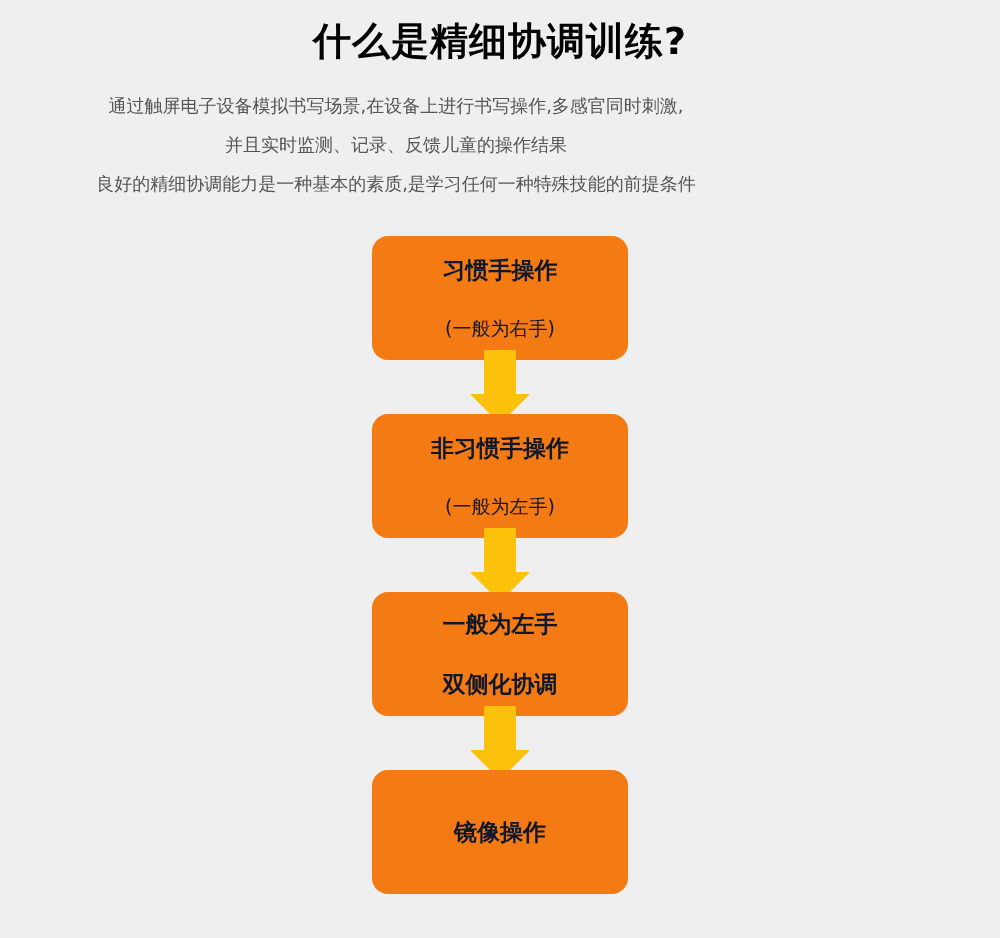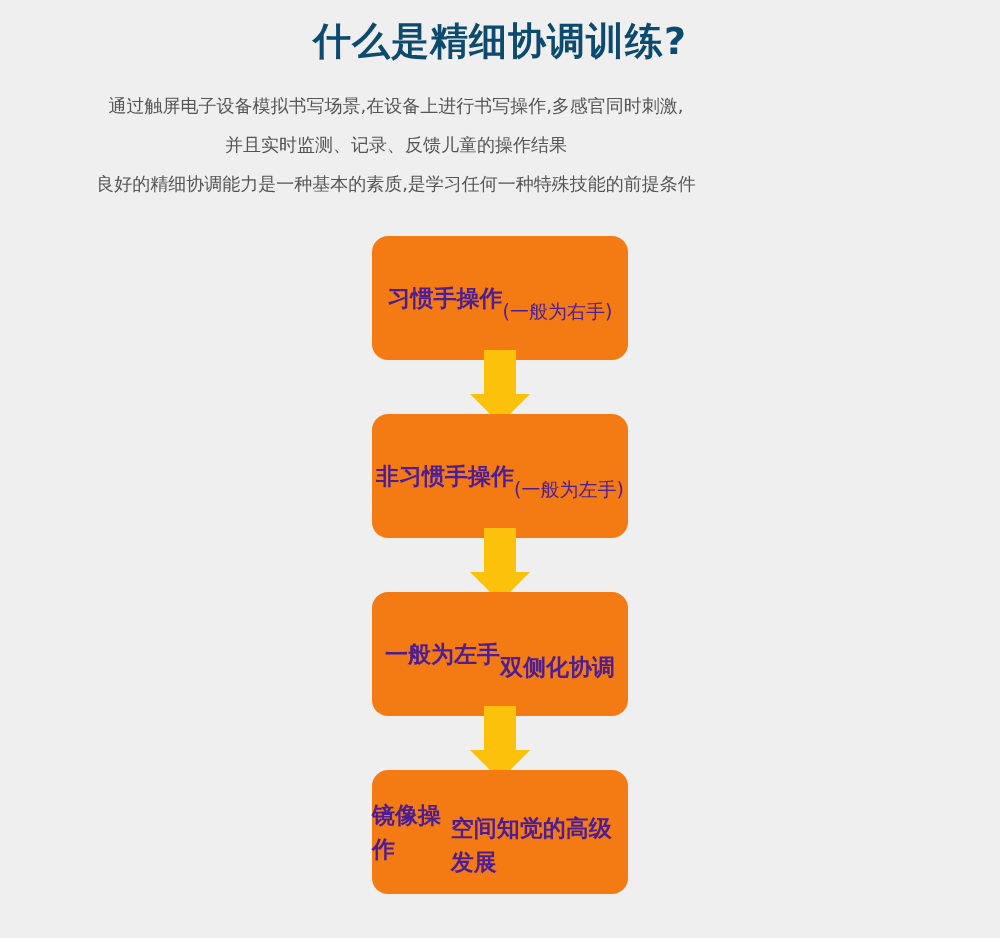--- a/index.html
+++ b/index.html
@@ -1,23 +1,23 @@
 <!DOCTYPE html>
 <html><head>
 <meta charset="utf-8">
 <style>
   html, body { margin:0; padding:0; }
   body { width:1000px; height:938px; background:#efefef; position:relative; overflow:hidden;
          font-family:"DejaVu Sans","Liberation Sans",sans-serif; }
   .title { position:absolute; top:16px; left:0; width:1000px; text-align:center;
-           font-size:38px; font-weight:bold; color:#0c4a6e; letter-spacing:1px; }
+           font-size:38px; font-weight:bold; color:#000000; letter-spacing:1px; }
   .desc { position:absolute; left:0; width:792px; text-align:center; font-size:18px; color:#555; }
   .box { position:absolute; left:372px; width:256px; height:124px; background:#f47a14;
-         border-radius:16px; display:flex; flex-direction:row; align-items:center;
-         justify-content:center; color:#4c1d95; }
+         border-radius:16px; display:flex; flex-direction:column; align-items:center;
+         justify-content:center; color:#0f172a; }
   .box .l1 { font-size:23px; font-weight:bold; line-height:34px; }
   .box .l2 { font-size:19px; line-height:30px;margin-top:26px; }
   .box .l2.big { font-size:23px; font-weight:bold; line-height:34px; }
   .arrow { position:absolute; left:470px; width:60px; height:74px; }
 </style>
 </head>
 <body>
 
 <div class="title">什么是精细协调训练?</div>
 
@@ -47,14 +47,13 @@
   <div class="l1">一般为左手</div>
   <div class="l2 big">双侧化协调</div>
 </div>
 
 <svg class="arrow" style="top:706px" viewBox="0 0 60 74">
   <polygon points="14,0 46,0 46,44 60,44 30,74 0,44 14,44" fill="#fcc10a"></polygon>
 </svg>
 
 <div class="box" style="top:770px">
   <div class="l1">镜像操作</div>
-  <div class="l2 big">空间知觉的高级发展</div>
 </div>
 
 </body></html>

